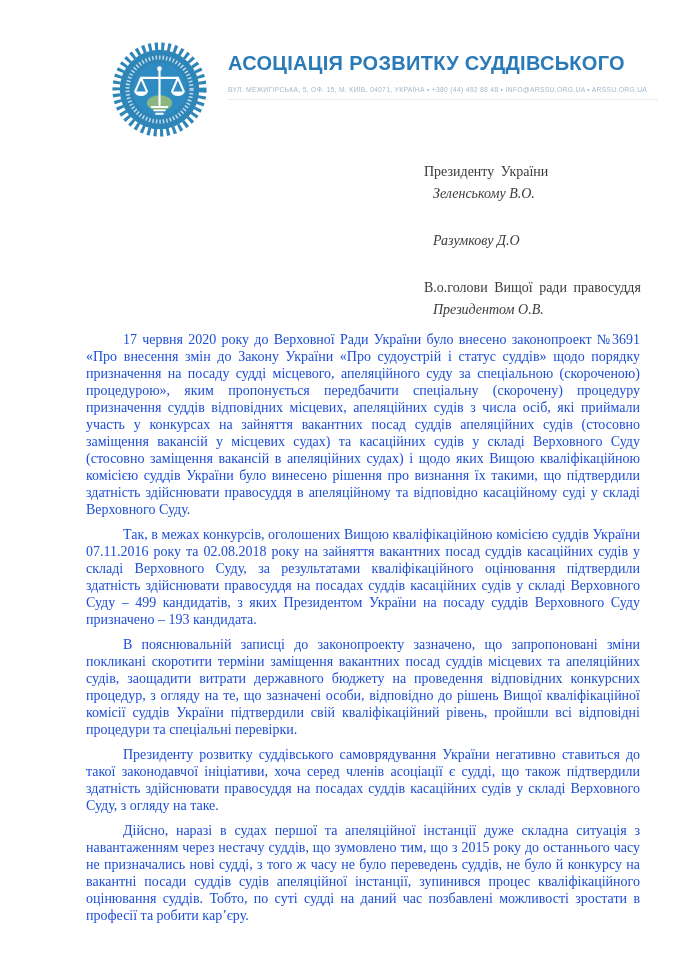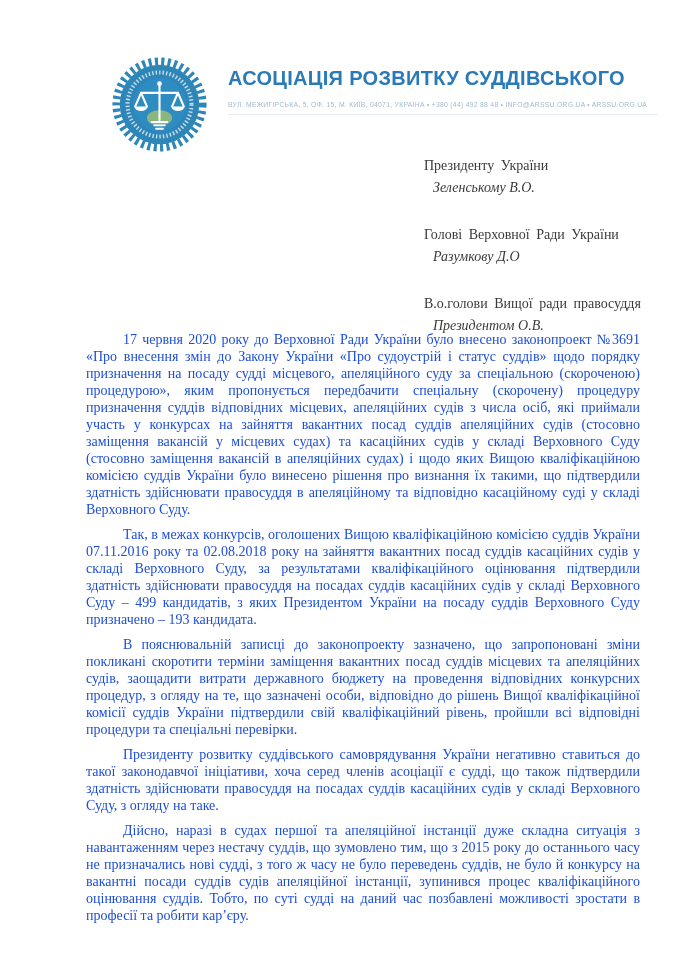--- a/index.html
+++ b/index.html
@@ -4,21 +4,21 @@
 <style>
   html,body{margin:0;padding:0;background:#ffffff;}
   .page{
     position:relative;
     width:698px;height:960px;
     background:#ffffff;
     overflow:hidden;
     font-family:"Liberation Serif", serif;
   }
   
-  .letterhead{position:absolute;left:0;top:15px;width:698px;height:140px;}
+  .letterhead{position:absolute;left:0;top:0;width:698px;height:140px;}
   .logo{position:absolute;left:111px;top:41px;width:97px;height:97px;}
   .logo svg{width:100%;height:100%;display:block;}
   .head-text{position:absolute;left:228px;top:50px;width:445px;}
   .org-name{
     font-family:"Liberation Sans", sans-serif;
     font-weight:bold;
     font-size:20px;
     line-height:26px;
     color:#2b7ab8;
     letter-spacing:0.3px;
@@ -27,21 +27,21 @@
     margin-top:10px;
     font-family:"Liberation Sans", sans-serif;
     font-size:6.8px;
     letter-spacing:0.28px;
     color:#a3b9cc;
     white-space:nowrap;
   }
   .head-rule{margin-top:6px;width:430px;height:1px;background:#e7ecf1;}
   
   .recipients{
-    position:absolute;left:424px;top:156px;width:245px;
+    position:absolute;left:424px;top:162px;width:245px;
     font-size:14px;color:#3a3a3a;
   }
   .recipient{margin-bottom:28px;}
   .r-title{line-height:19px;word-spacing:3px;}
   .r-name{font-style:italic;padding-left:9px;margin-top:3px;line-height:19px;}
   
   .letter-body{
     position:absolute;left:86px;top:331px;width:554px;
     font-size:14px;line-height:17px;color:#1d4ed8;
   }
@@ -95,21 +95,20 @@
       <div class="head-rule"></div>
     </div>
   </div>
 
   <div class="recipients">
     <div class="recipient">
       <div class="r-title">Президенту України</div>
       <div class="r-name">Зеленському В.О.</div>
     </div>
     <div class="recipient">
-      <div class="r-title">Голові Верховної Ради України</div>
       <div class="r-name">Разумкову Д.О</div>
     </div>
     <div class="recipient">
       <div class="r-title">В.о.голови Вищої ради правосуддя</div>
       <div class="r-name">Президентом О.В.</div>
     </div>
   </div>
 
   <div class="letter-body">
     <p>17 червня 2020 року до Верховної Ради України було внесено законопроект №3691 «Про внесення змін до Закону України «Про судоустрій і статус суддів» щодо порядку призначення на посаду судді місцевого, апеляційного суду за спеціальною (скороченою) процедурою», яким пропонується передбачити спеціальну (скорочену) процедуру призначення суддів відповідних місцевих, апеляційних судів з числа осіб, які приймали участь у конкурсах на зайняття вакантних посад суддів апеляційних судів (стосовно заміщення вакансій у місцевих судах) та касаційних судів у складі Верховного Суду (стосовно заміщення вакансій в апеляційних судах) і щодо яких Вищою кваліфікаційною комісією суддів України було винесено рішення  про визнання їх такими, що підтвердили здатність здійснювати правосуддя в апеляційному та відповідно касаційному суді у складі Верховного Суду.</p>

